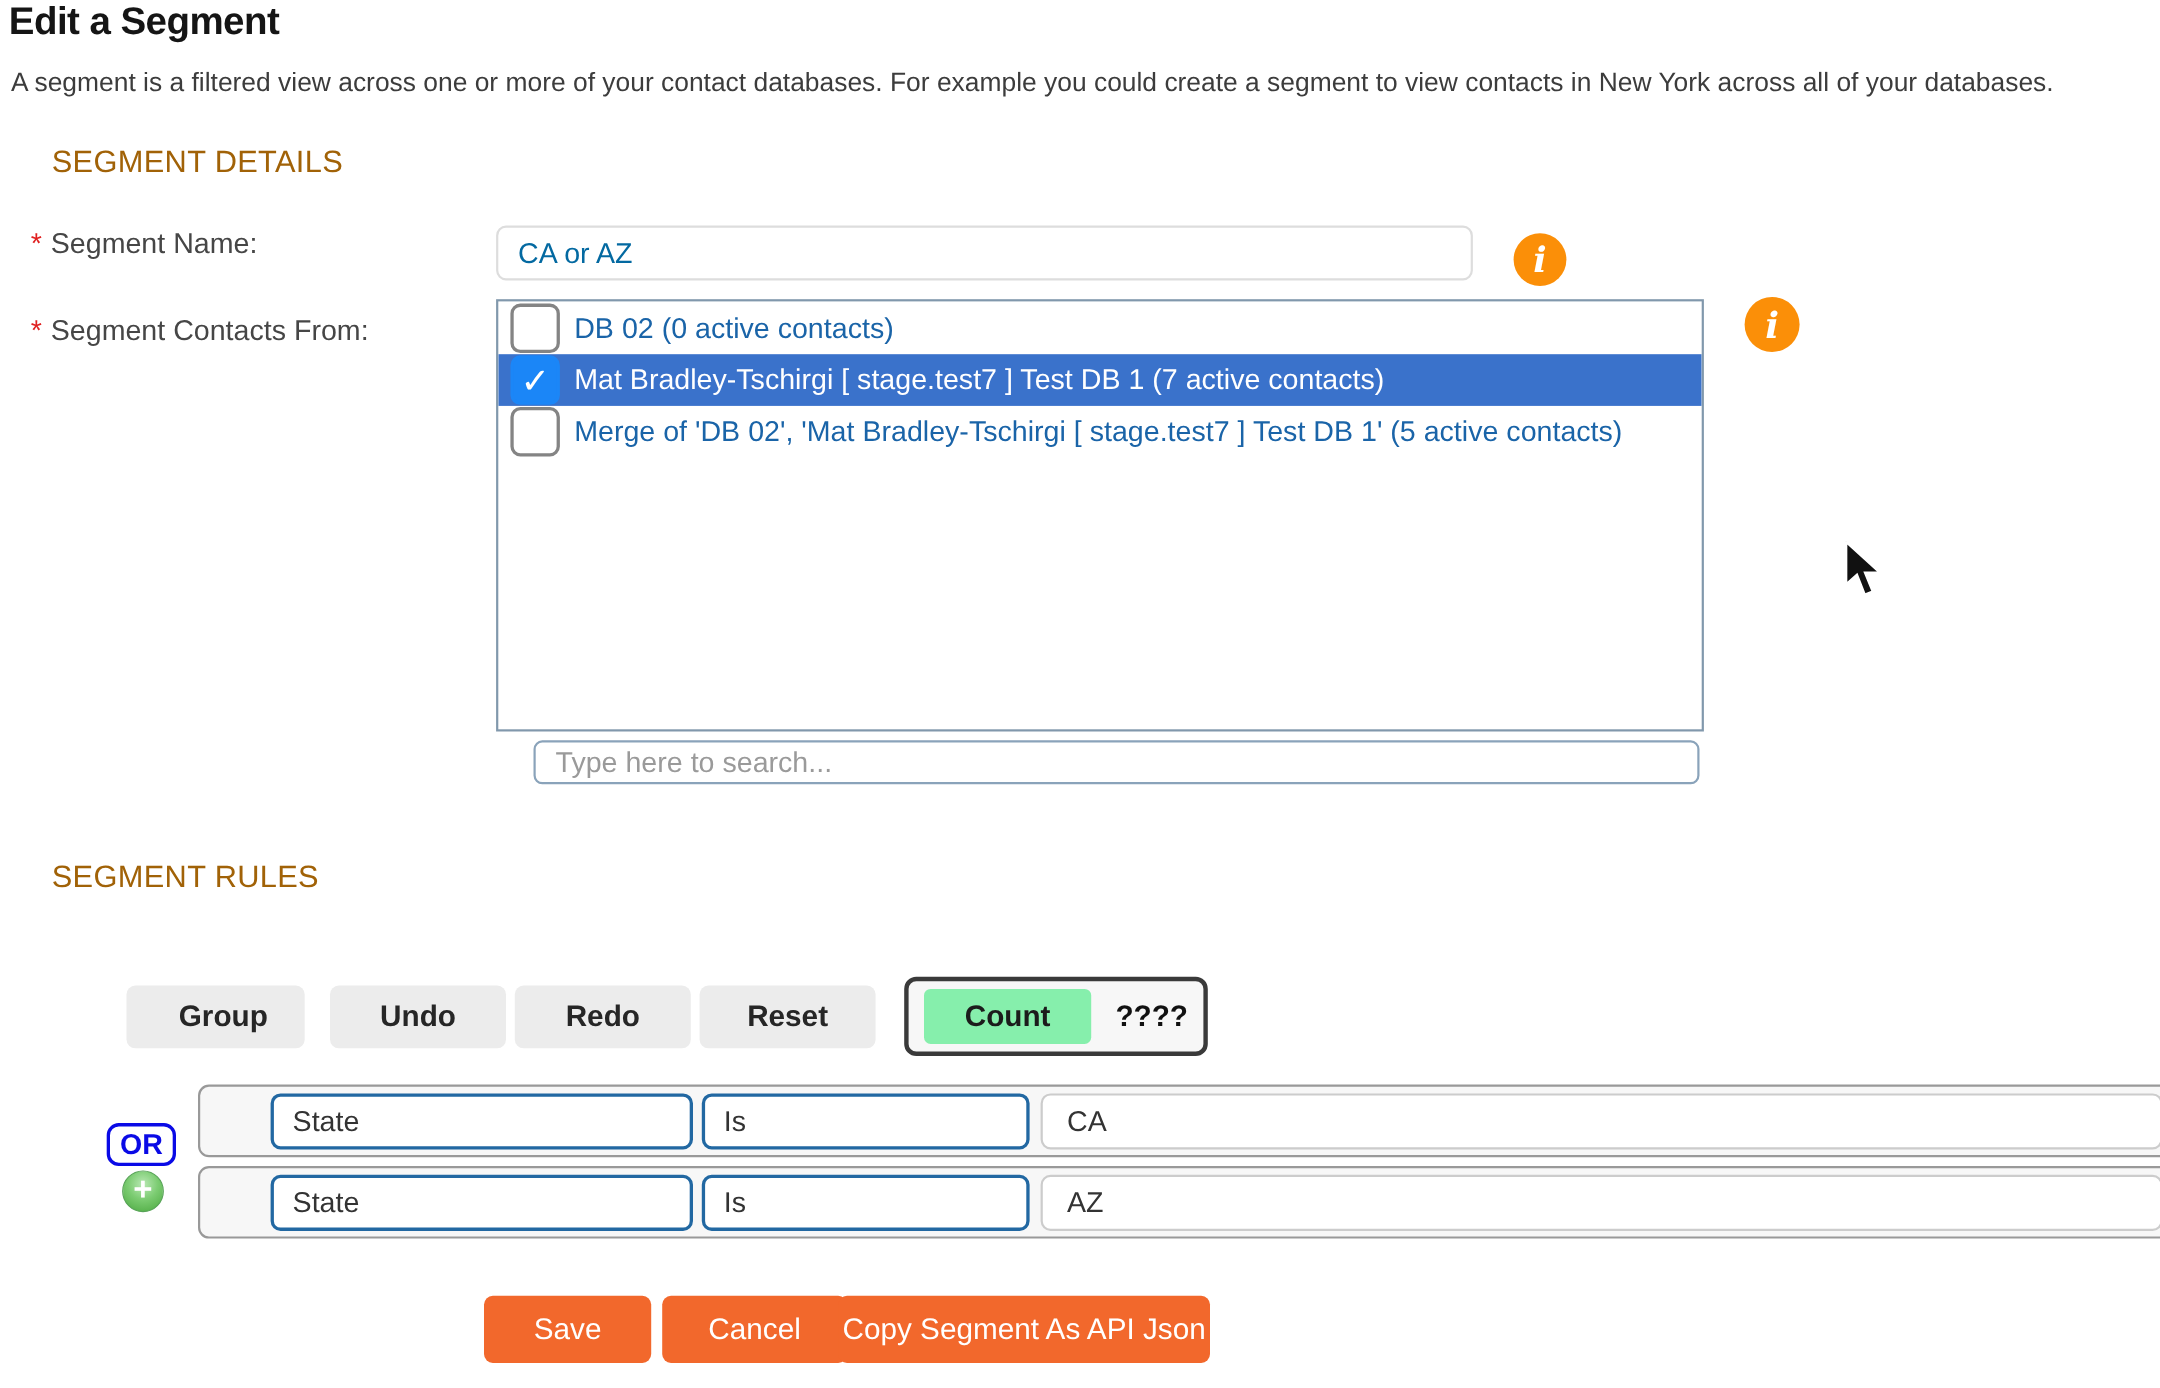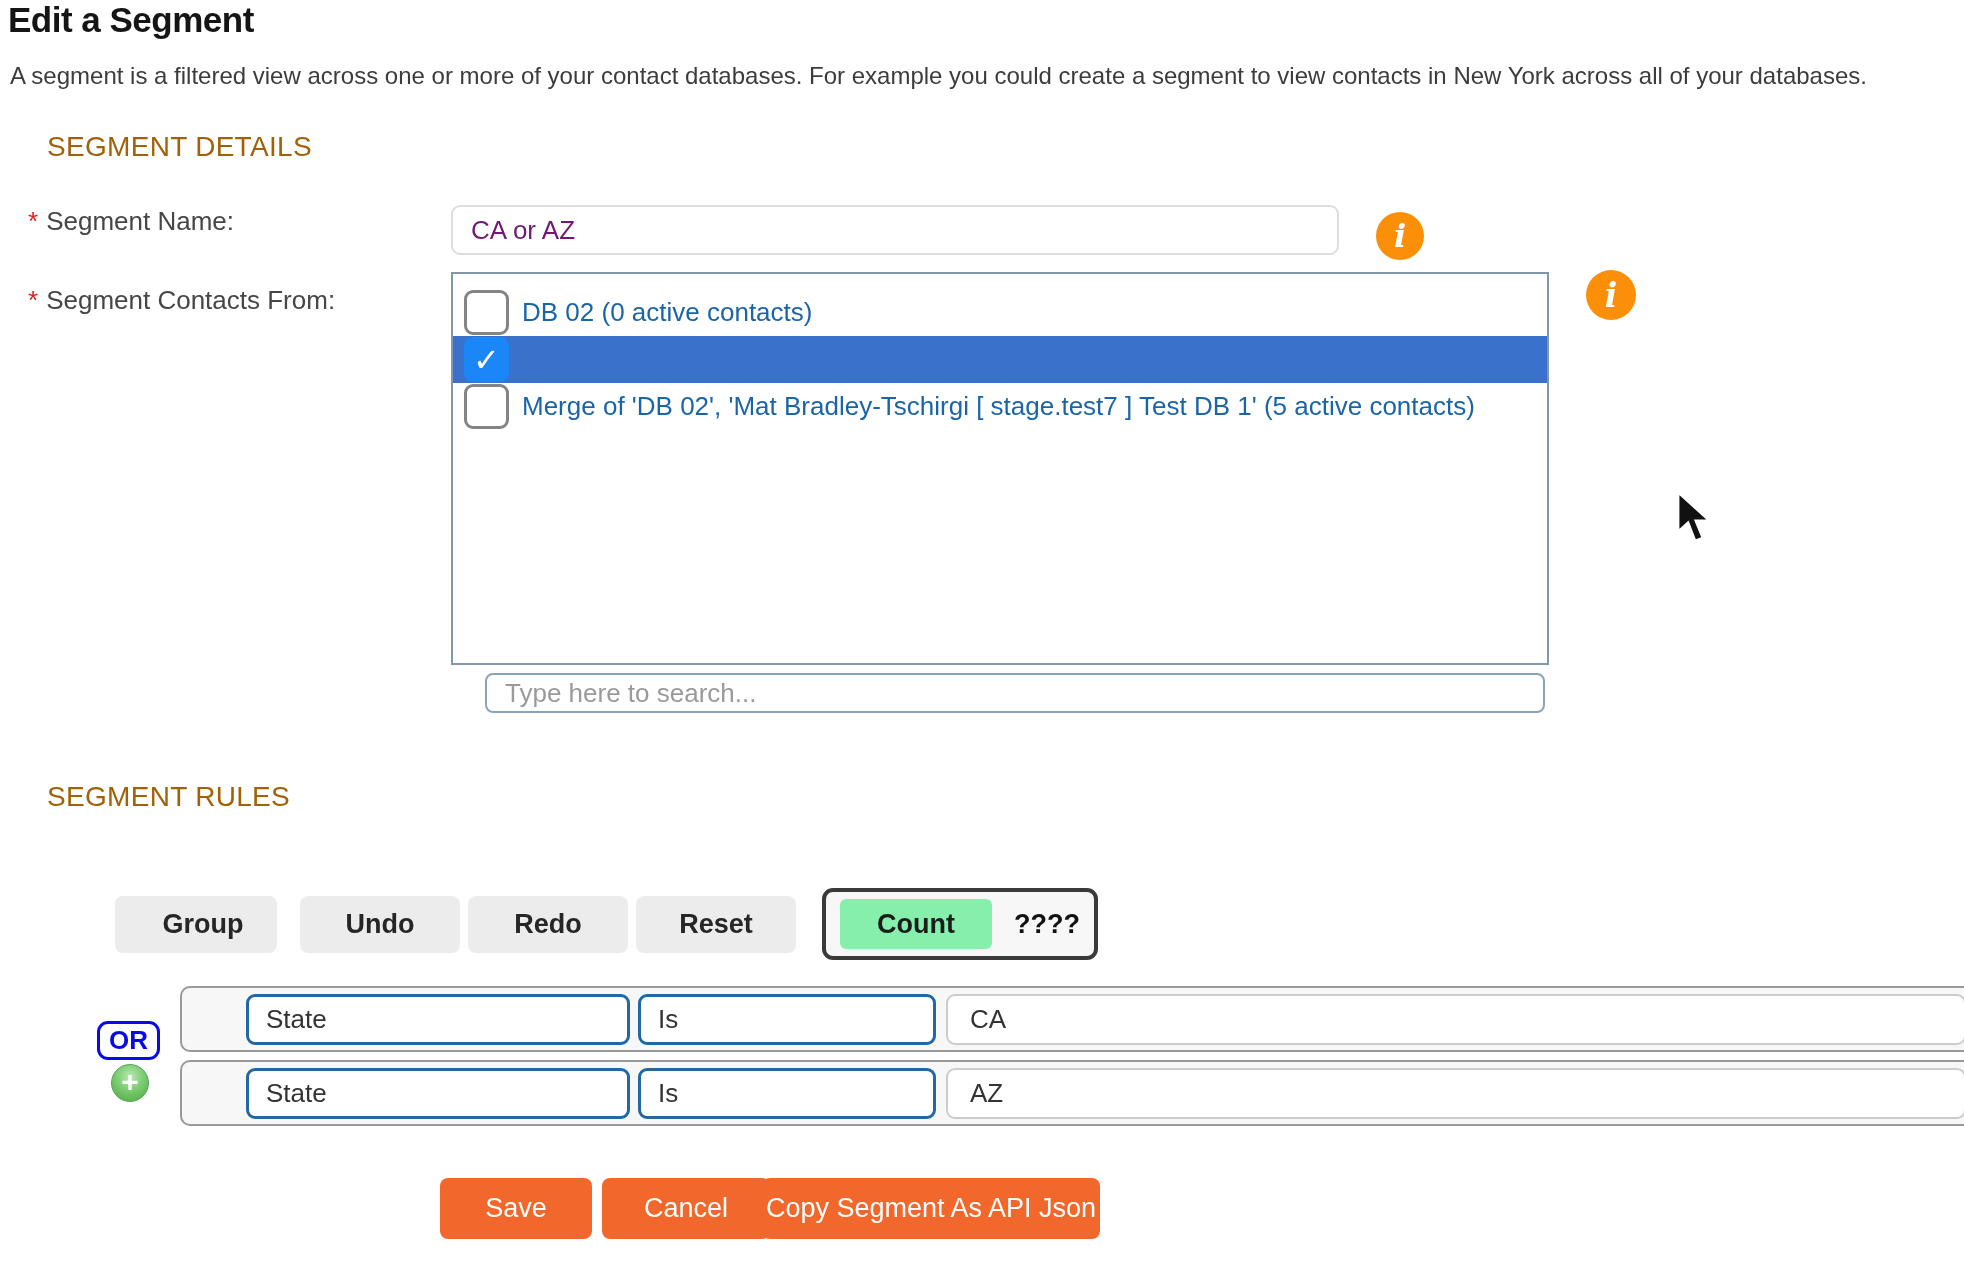--- a/index.html
+++ b/index.html
@@ -13,31 +13,31 @@
   .section-heading { position: absolute; font-size: 28px; font-weight: normal; color: #a16207; letter-spacing: 0.3px; }
   .h-details { left: 47px; top: 131px; }
   .h-rules { left: 47px; top: 781px; }
 
   .field-label { position: absolute; font-size: 26px; color: #464646; }
   .lbl-name { left: 28px; top: 206px; }
   .lbl-contacts { left: 28px; top: 285px; }
   .req { color: #e02020; margin-right: 8px; font-size: 26px; }
 
   .name-input { position: absolute; left: 451px; top: 205px; width: 888px; height: 50px;
-    border: 2px solid #ddd; border-radius: 9px; font-size: 26px; color: #701a75;
+    border: 2px solid #ddd; border-radius: 9px; font-size: 26px; color: #0369a1;
     padding-left: 18px; outline: none; font-family: inherit; }
 
   .info-icon { position: absolute; border-radius: 50%; background: #fb8f08;
     color: #fff; display: flex; align-items: center; justify-content: center;
     font-family: "DejaVu Serif", serif; font-style: italic; font-weight: bold; }
   .info-1 { left: 1376px; top: 212px; width: 48px; height: 48px; font-size: 32px; }
   .info-2 { left: 1586px; top: 270px; width: 50px; height: 50px; font-size: 33px; }
 
   .listbox { position: absolute; left: 451px; top: 272px; width: 1098px; height: 393px;
-    border: 2px solid #8198ac; background: #fff; padding-top: 15px; overflow: hidden; }
+    border: 2px solid #8198ac; background: #fff; padding-top: 1px; overflow: hidden; }
   .db-row { position: relative; height: 47px; display: flex; align-items: center; }
   .db-row .cb { width: 45px; height: 45px; margin-left: 11px; border: 3px solid #848484;
     border-radius: 9px; background: #fff; flex: none; display: flex; align-items: center;
     justify-content: center; z-index: 2; }
   .db-row .cb .check { display: none; }
   .db-row .row-label { font-size: 26px; color: #1a64a8; margin-left: 13px; white-space: nowrap; }
   .db-row.selected { background: #3a72cb; }
   .db-row.selected .cb { border-color: #1b86f7; background: #1b86f7; }
   .db-row.selected .cb .check { display: block; color: #fff; font-size: 32px; font-weight: bold; line-height: 1; }
   .db-row.selected .row-label { color: #fff; }
@@ -112,20 +112,21 @@
 
   <div class="listbox">
     <div class="db-row">
       <span class="cb"></span>
       <span class="row-label">DB 02 (0 active contacts)</span>
     </div>
     <div class="db-row selected">
       <span class="cb">
           <span class="check">✓</span>
         </span>
+      <span class="row-label">Mat Bradley-Tschirgi [ stage.test7 ] Test DB 1 (7 active contacts)</span>
     </div>
     <div class="db-row">
       <span class="cb"></span>
       <span class="row-label">Merge of 'DB 02', 'Mat Bradley-Tschirgi [ stage.test7 ] Test DB 1' (5 active contacts)</span>
     </div>
   </div>
   <div class="info-icon info-2">
       <span>i</span>
     </div>
 

